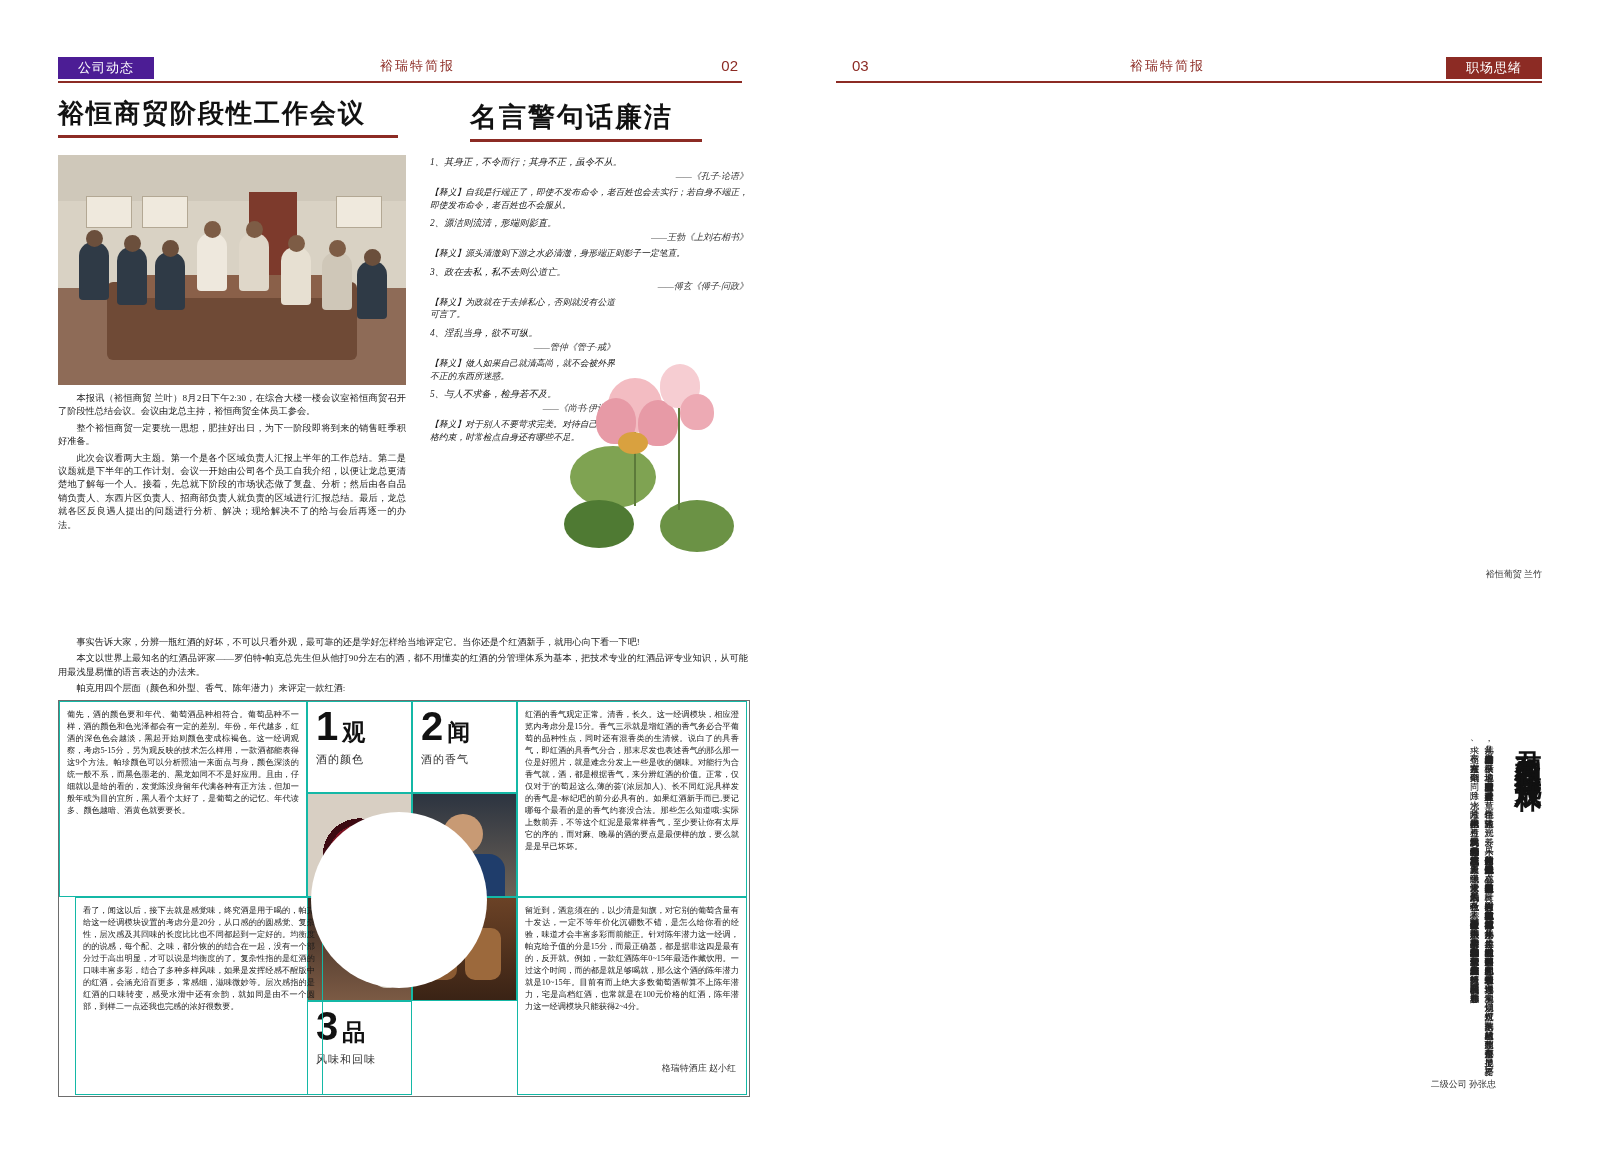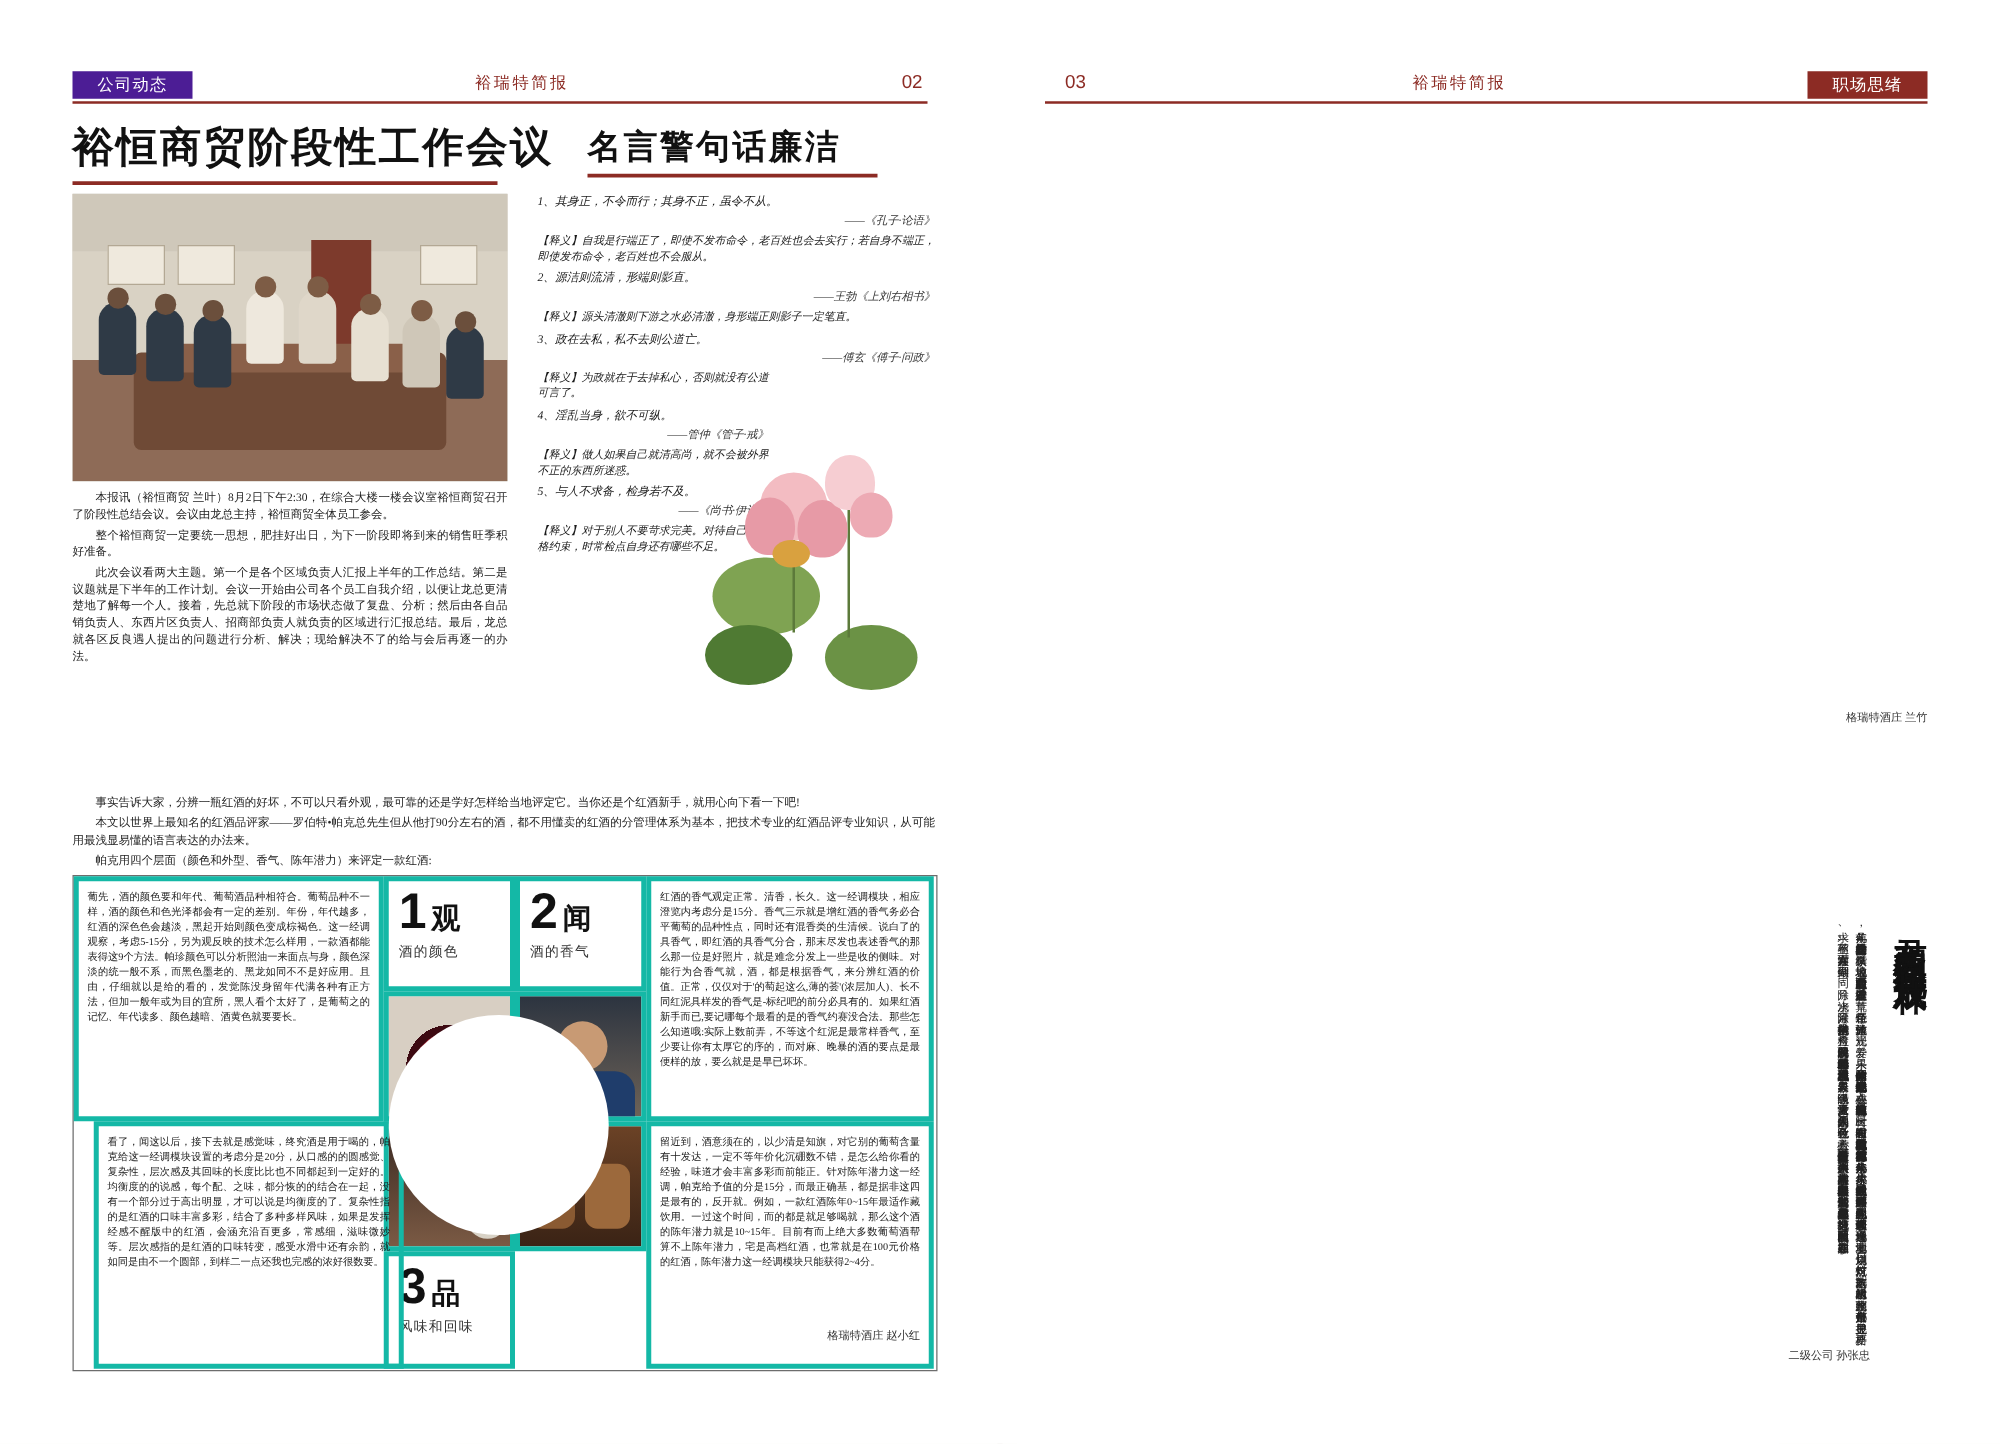--- a/index.html
+++ b/index.html
@@ -22,21 +22,21 @@
   .rh-pageno{position:absolute;top:57px;font-size:15px;color:#8c2b24;font-family:"Liberation Sans",sans-serif;}
   .rule{position:absolute;height:2px;background:#8c2b24;}
 
   
   .hl{font-family:"Liberation Sans",sans-serif;font-weight:bold;color:#111;}
   .body-cn{font-size:9.2px;line-height:13.4px;text-align:justify;color:#222;}
   .body-cn p{margin:0 0 3px 0;text-indent:2em;}
   .tiny{font-size:8.2px;line-height:12px;}
 
   
-  .h1-left{position:absolute;left:58px;top:96px;font-size:33px;letter-spacing:2px;}
+  .h1-left{position:absolute;left:58px;top:96px;font-size:26px;letter-spacing:2px;}
   .h1-left:after{content:"";position:absolute;left:0;bottom:-7px;width:340px;height:3px;background:#8c2b24;}
   .h1-mid{position:absolute;left:470px;top:99px;font-size:27px;letter-spacing:2px;}
   .h1-mid:after{content:"";position:absolute;left:0;bottom:-7px;width:232px;height:3px;background:#8c2b24;}
 
   .photo-meeting{position:absolute;left:58px;top:155px;width:348px;height:230px;
     background:linear-gradient(#c9c3b6,#b7b0a2);overflow:hidden;}
   .meet-wall{position:absolute;left:0;top:0;width:100%;height:58%;background:#d9d2c4;}
   .meet-wall2{position:absolute;left:0;top:0;width:100%;height:20%;background:#cfc8ba;}
   .meet-floor{position:absolute;left:0;top:58%;width:100%;height:42%;background:#8e6b57;}
   .meet-table{position:absolute;left:14%;top:55%;width:72%;height:34%;background:#6f4a36;border-radius:6px;}
@@ -58,21 +58,21 @@
   .quotes .qsrc{text-align:right;font-size:9px;margin:0 0 3px 0;color:#333;}
   .quotes .qexp{font-size:8.8px;line-height:12.6px;text-align:justify;margin:0 0 5px 0;}
 
   .lotus{position:absolute;left:560px;top:350px;width:185px;height:210px;}
   .lotus .petal{position:absolute;border-radius:50% 50% 45% 45%;}
   .lotus .leaf{position:absolute;border-radius:50%;}
   .lotus .stem{position:absolute;width:2px;background:#5c7a3a;}
 
   
   .grid4{position:absolute;left:58px;top:700px;width:690px;height:395px;border:1px solid #6d6d6d;}
-  .cellbox{position:absolute;border:4px solid #14b8a6;box-sizing:border-box;}
+  .cellbox{position:absolute;border:1px solid #14b8a6;box-sizing:border-box;}
   .numlabel{font-family:"Liberation Sans",sans-serif;}
   .numbig{font-size:40px;font-weight:bold;color:#111;line-height:36px;}
   .numcn{font-size:23px;font-weight:bold;color:#111;}
   .numsub{font-size:11px;color:#333;margin-top:4px;letter-spacing:1px;}
 
   .donut{position:absolute;left:311px;top:812px;width:176px;height:176px;border-radius:50%;
     background:conic-gradient(#ffffff 0deg 90deg,#ffffff 90deg 180deg,#ffffff 180deg 270deg,#ffffff 270deg 360deg);}
   .donut-hole{position:absolute;left:50%;top:50%;transform:translate(-50%,-50%);width:62px;height:62px;background:#fff;border-radius:50%;}
 
   .imgq{position:absolute;overflow:hidden;background:#8a7d6e;}
@@ -245,19 +245,19 @@
     <div class="sig-left">格瑞特酒庄 赵小红</div>
   </div>
 
   <div class="page page-right">
 
     <div class="rh-pageno" style="left:52px;">03</div>
     <div class="rh-mid" style="left:330px;">裕瑞特简报</div>
     <div class="rh-tagR">职场思绪</div>
     <div class="rule" style="left:36px;top:81px;width:706px;"></div>
 
-    <div class="r1-sig">格瑞特酒庄 兰竹</div>
+    <div class="r1-sig">裕恒葡贸 兰竹</div>
 
     <div class="r3-vert-title">君和农业四周绿化片片成林</div>
     <div class="r3-body">几年前，这里还是一片空白废弃的砖场，杂草纵横、垃圾遍地，面对和农业开发有限公司成立后，看重了基础产业建设；荒草、特色厅牵、体验式旅游、观光、爱养、果乐、休闲与一体的修整修作园的开建，也经修把开展的周围绿化片连成片手上，成在心上。第一年在当和农业的门口边栽有苦香桃、玉叶树，在右边有向阳绿树，在右的池边上栽有前园前栽有五角枫和白杨树，第三年在客溜河岸前方栽有杏花槐树，几年来来前一年一小片，三年小片成大片，我们站在了今人圆目的成绩，得到了领导和同事的一致好评。在此和的周围绿化上，李经理带领着和一班人马。通过现场考察、实地测量、切日规划，对灯点挖筑、刻苗木选取、运材水的栽植、到整莞改水，都是亲自带查、显显把关、严格要求、一丝不苟。在京灌方面，做到同个一、同一；月除、浇水、月除灌、浇树木（包括搭梦）、一月一检查、发现问题及时解决。经过几年的辛劳努力和精心管理，现在君和同河流水已经成林。春天万象更新、满眼绿色，夏天浓绿赏赏，鸟天是人们的乐园，秋天金色叶色、惹人赏心，冬天又在绿荫下建了近百十个惊桥赛台，供同事二百余人旅憩。望着一片片亭亭玉立的树木，它凝聚着君和领导和员工们的心血和汗水、凝聚着他们辛劳和智慧，君和农业领导与员工个个都是追求人，努力打造绿荫社地、田园桃园的美丽君和。愿君和四季如春。</div>
     <div class="r3-sig">二级公司 孙张忠</div>
   </div>
 </div>
 
 </body></html>

